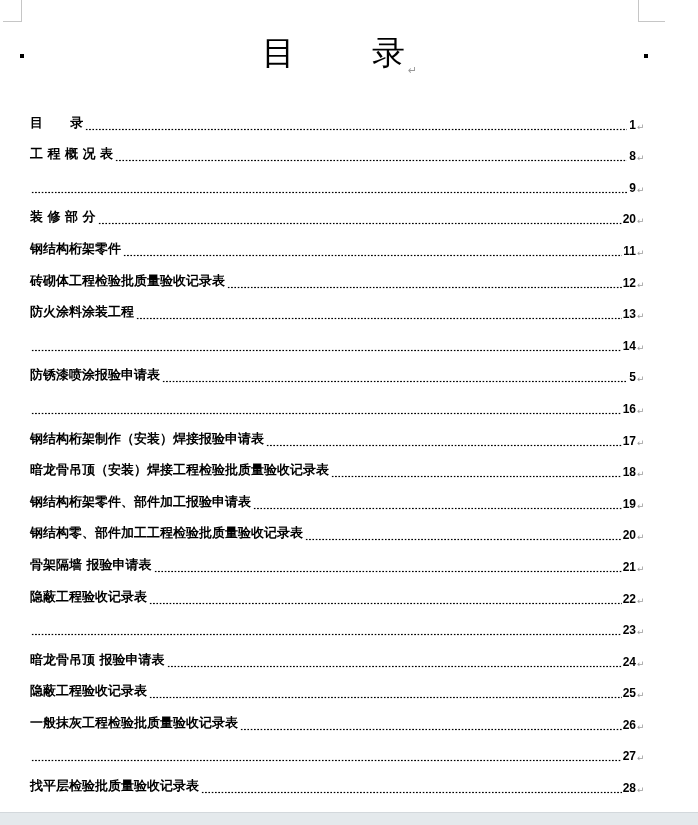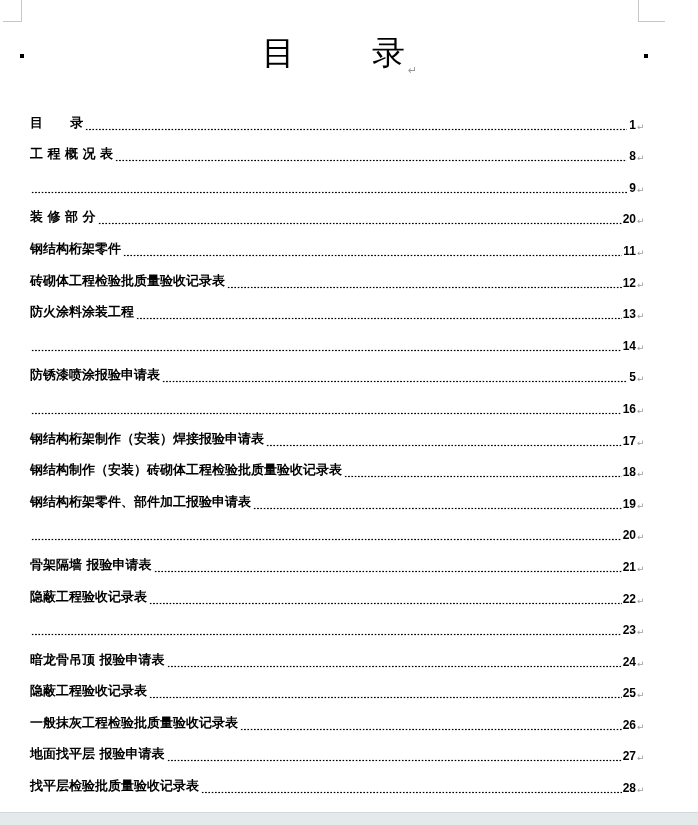--- a/index.html
+++ b/index.html
@@ -112,32 +112,33 @@
         <span class="toc-page">16</span>
         <span class="para-mark">↵</span>
       </div>
       <div class="toc-row">
         <span class="toc-label">钢结构桁架制作（安装）焊接报验申请表</span>
         <span class="toc-dots"></span>
         <span class="toc-page">17</span>
         <span class="para-mark">↵</span>
       </div>
       <div class="toc-row">
-        <span class="toc-label">钢结构制作（安装）砖砌体工程检验批质量验收记录表</span>
+        <span class="toc-label">暗龙骨吊顶（安装）焊接工程检验批质量验收记录表</span>
         <span class="toc-dots"></span>
         <span class="toc-page">18</span>
         <span class="para-mark">↵</span>
       </div>
       <div class="toc-row">
         <span class="toc-label">钢结构桁架零件、部件加工报验申请表</span>
         <span class="toc-dots"></span>
         <span class="toc-page">19</span>
         <span class="para-mark">↵</span>
       </div>
       <div class="toc-row">
+        <span class="toc-label">钢结构零、部件加工工程检验批质量验收记录表</span>
         <span class="toc-dots"></span>
         <span class="toc-page">20</span>
         <span class="para-mark">↵</span>
       </div>
       <div class="toc-row">
         <span class="toc-label">骨架隔墙 报验申请表</span>
         <span class="toc-dots"></span>
         <span class="toc-page">21</span>
         <span class="para-mark">↵</span>
       </div>
@@ -164,21 +165,20 @@
         <span class="toc-page">25</span>
         <span class="para-mark">↵</span>
       </div>
       <div class="toc-row">
         <span class="toc-label">一般抹灰工程检验批质量验收记录表</span>
         <span class="toc-dots"></span>
         <span class="toc-page">26</span>
         <span class="para-mark">↵</span>
       </div>
       <div class="toc-row">
-        <span class="toc-label">地面找平层 报验申请表</span>
         <span class="toc-dots"></span>
         <span class="toc-page">27</span>
         <span class="para-mark">↵</span>
       </div>
       <div class="toc-row">
         <span class="toc-label">找平层检验批质量验收记录表</span>
         <span class="toc-dots"></span>
         <span class="toc-page">28</span>
         <span class="para-mark">↵</span>
       </div>

